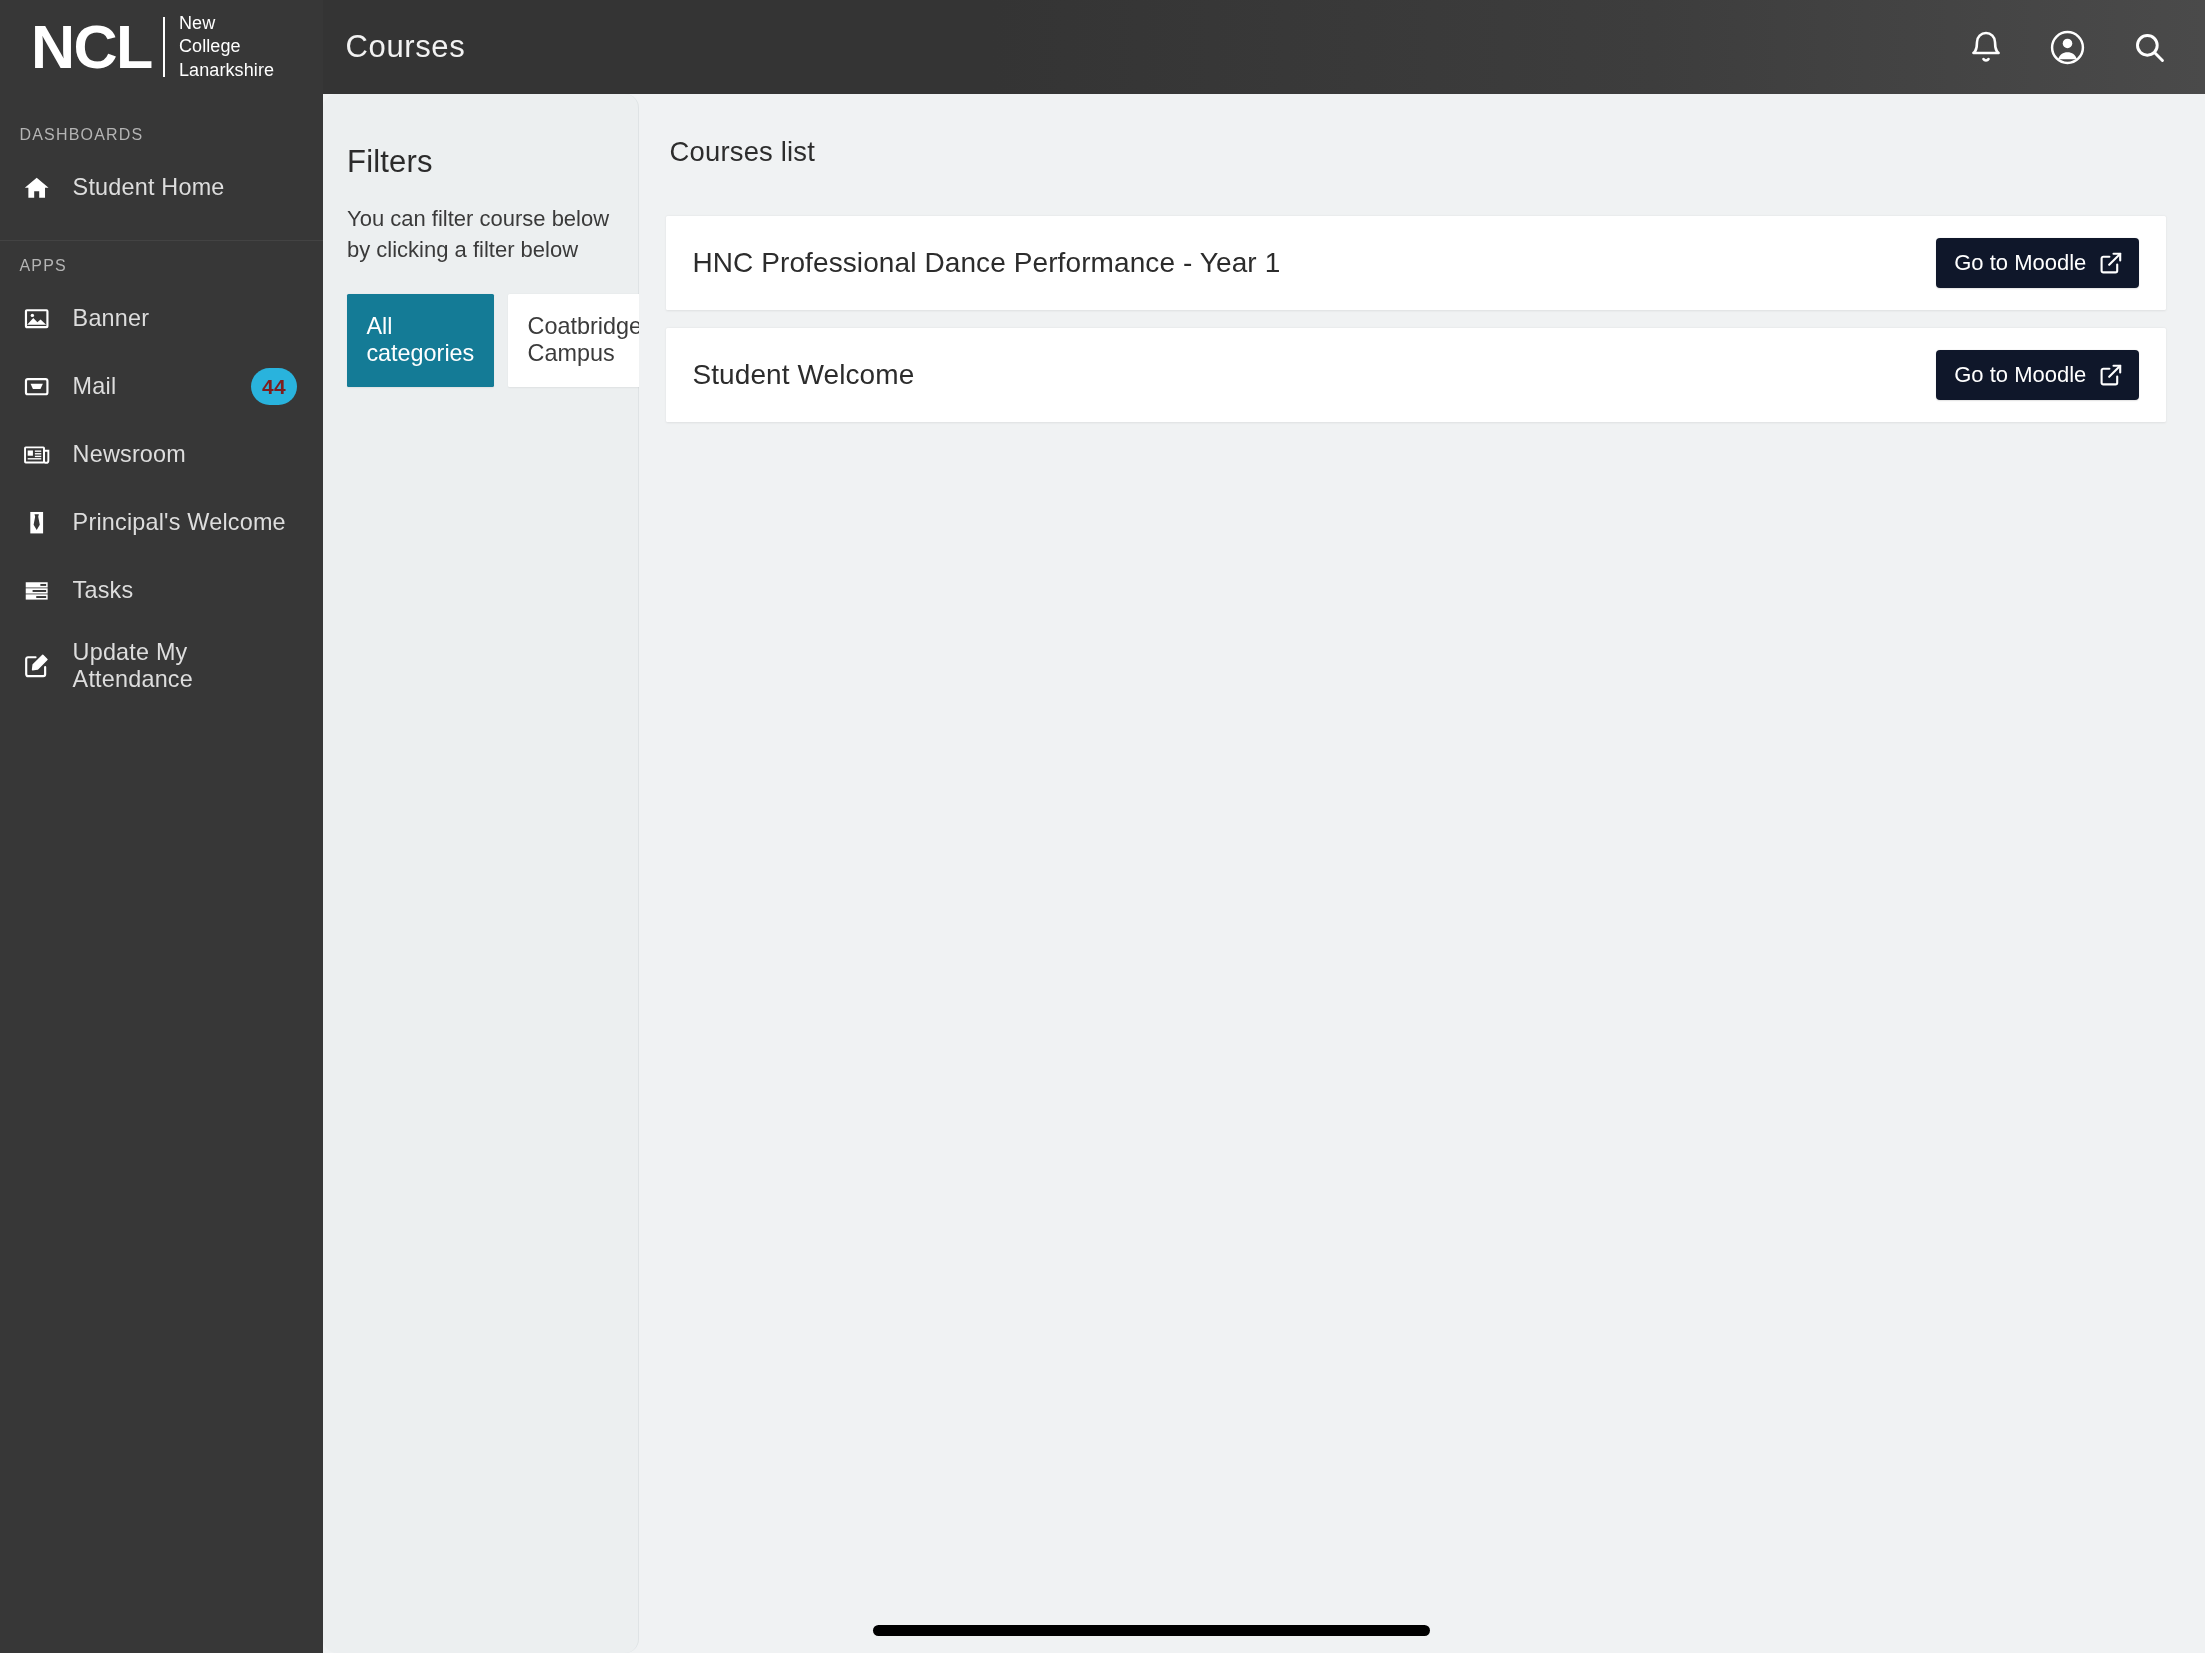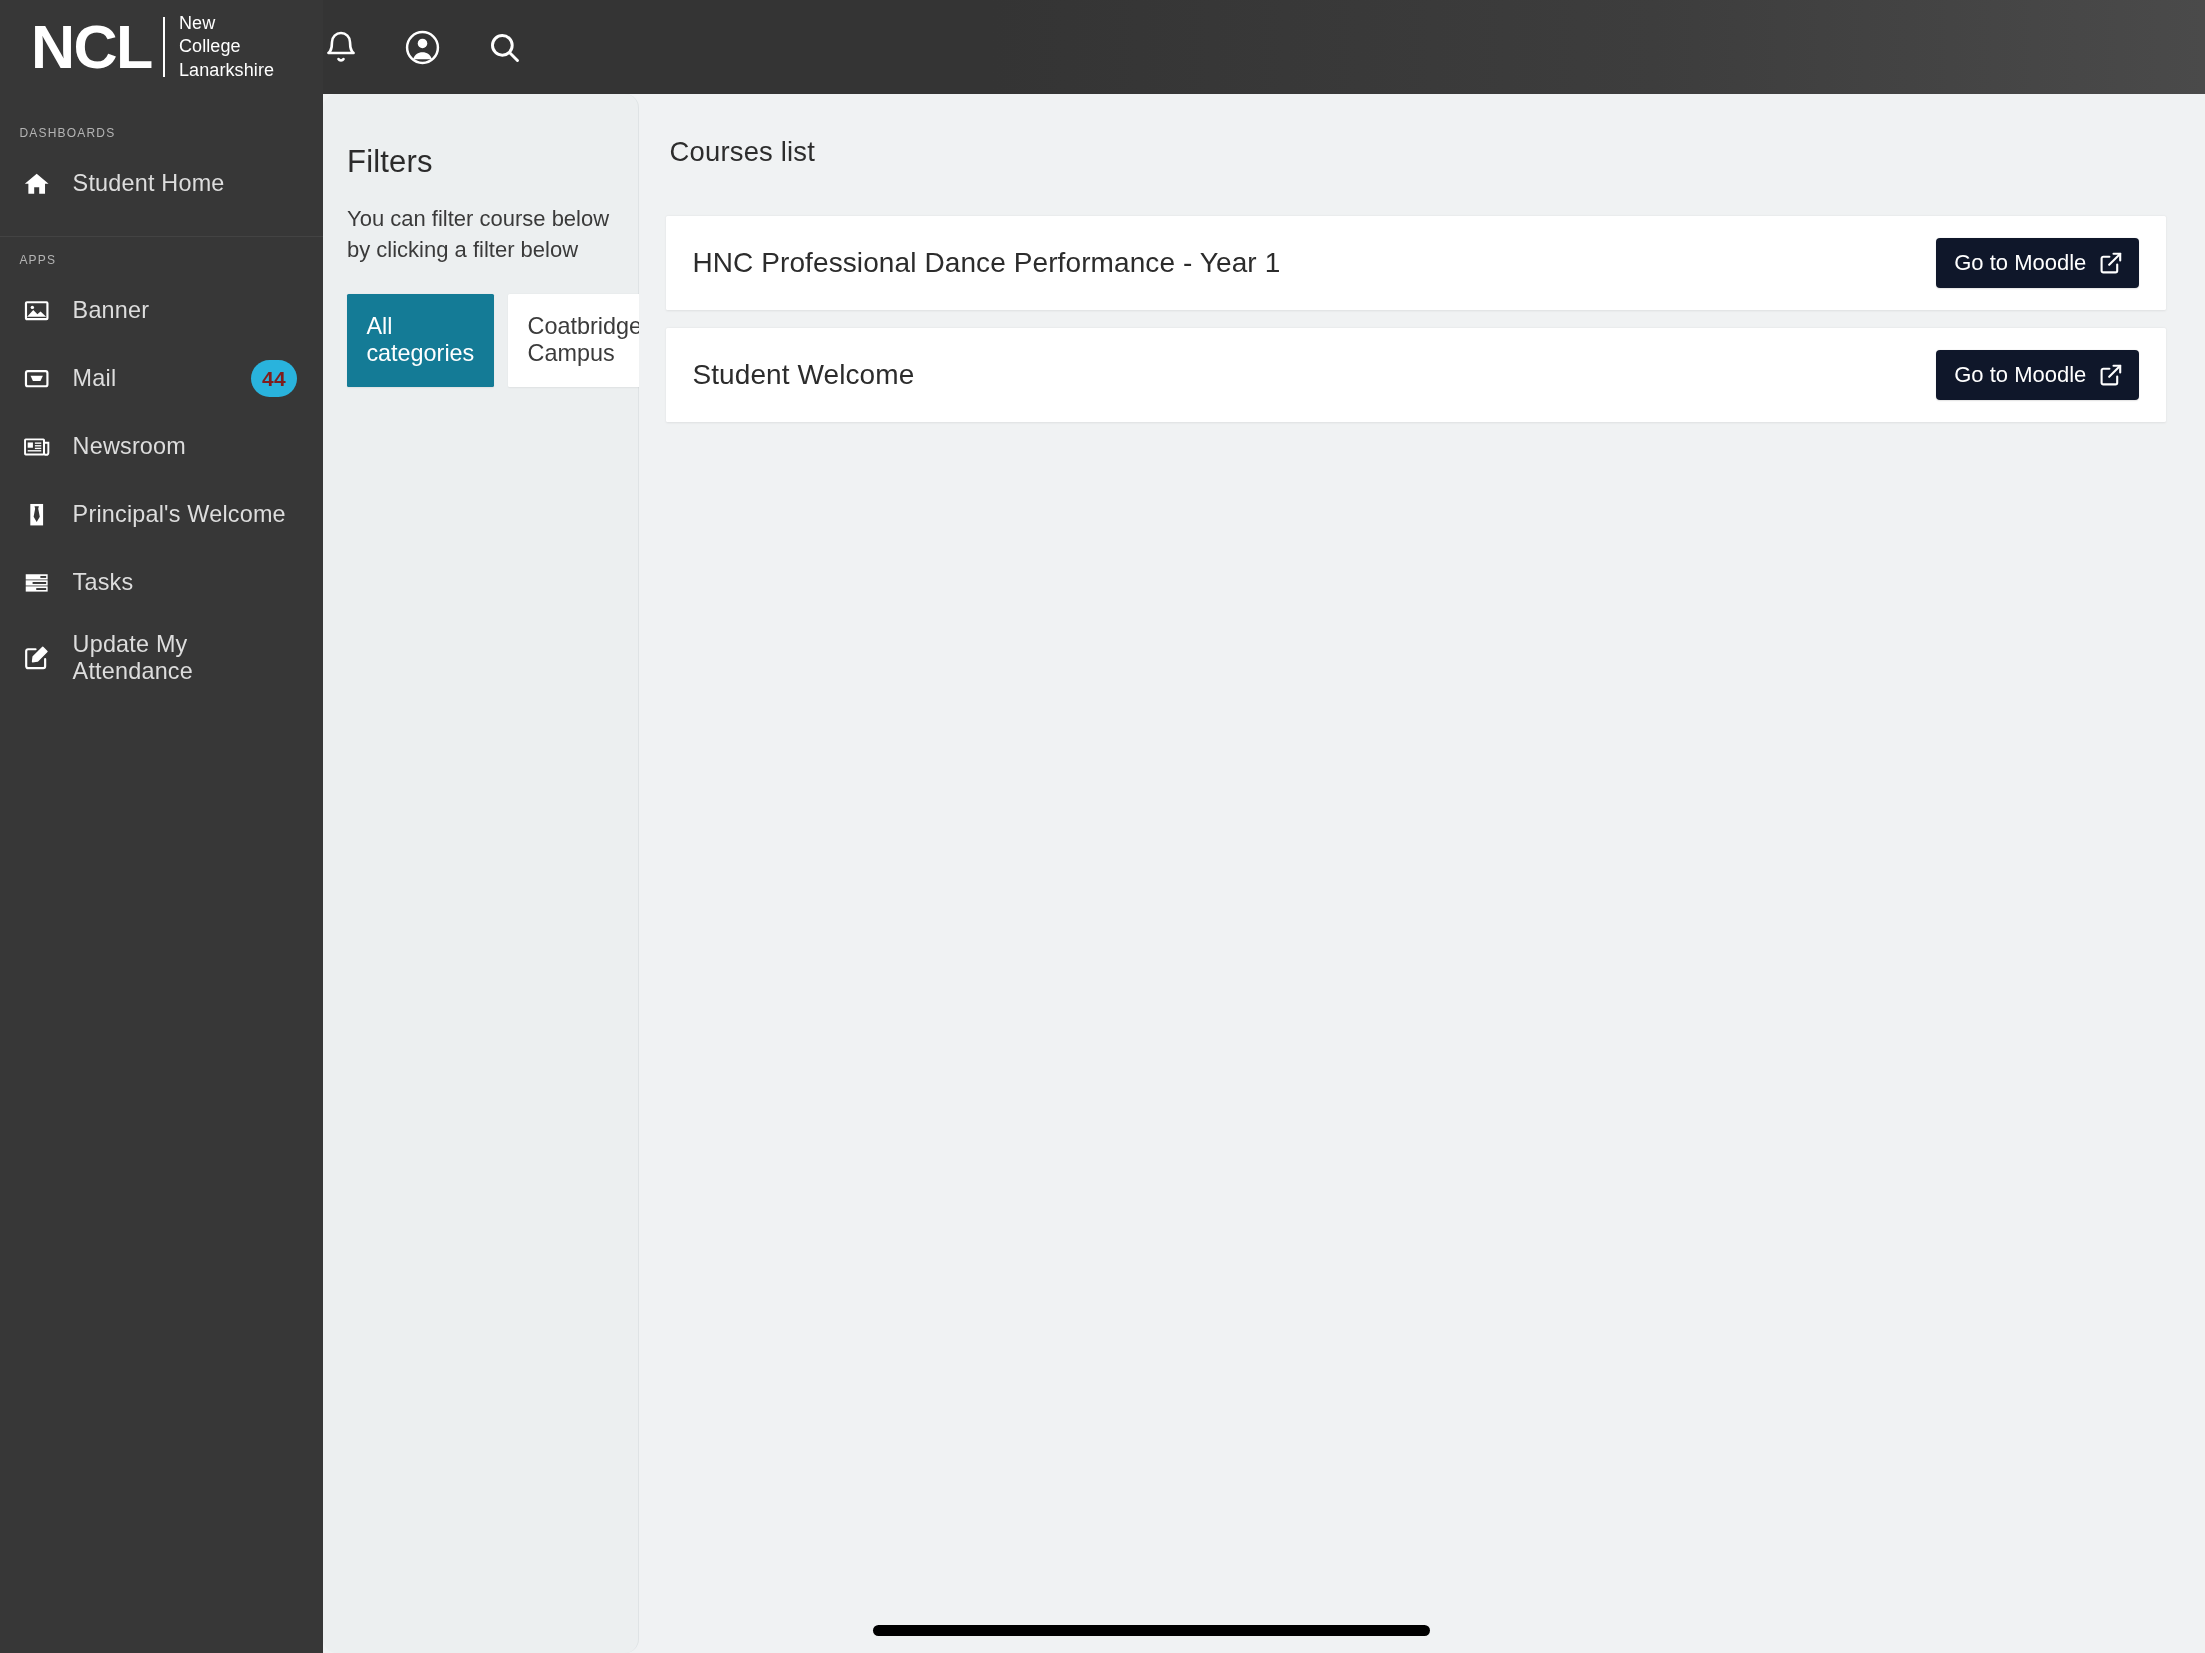--- a/index.html
+++ b/index.html
@@ -46,21 +46,21 @@
   
   .body { flex: 1 1 auto; display: flex; min-height: 0; }
 
   
   .sidebar {
     width: 323px; flex: 0 0 323px;
     background: #373737; color: #d8d8d8;
     padding-top: 21px; position: relative;
   }
   .nav-group-label {
-    color: #b4b4b4; font-size: 12px; letter-spacing: 1.2px;
+    color: #b4b4b4; font-size: 16px; letter-spacing: 1.2px;
     padding: 11.3px 0 9.7px 19.4px;
   }
   .nav-sep { height: 0.8px; background: #434343; margin: 18px 0 4.8px 0; }
   .nav-item {
     display: flex; align-items: center;
     padding: 14.5px 19.4px 14.5px 22.6px; min-height: 68px;
     color: #dddddd; font-size: 23.4px; font-weight: 300;
     letter-spacing: 0.2px; cursor: pointer; position: relative;
   }
   .nav-icon {
@@ -138,20 +138,21 @@
   <div class="topbar">
 
     <div class="brand">
       <div class="logo">
         <span class="logo-ncl">NCL</span>
         <span class="logo-rule"></span>
         <span class="logo-words">New<br>College<br>Lanarkshire</span>
       </div>
     </div>
 
+    <div class="topbar-title">Courses</div>
 
     <div class="topbar-icons">
       <span>
         <svg width="36" height="36" viewBox="0 0 24 24" fill="none" stroke="#ffffff" stroke-width="1.7" stroke-linecap="round" stroke-linejoin="round">
           <path d="M18 8.6a6 6 0 1 0-12 0c0 6.2-2.4 7.4-2.4 7.4h16.8S18 14.8 18 8.6z"></path>
           <path d="M13.7 20a2 2 0 0 1-3.4 0"></path>
         </svg>
       </span>
       <span>
         <svg width="37" height="37" viewBox="0 0 24 24" fill="none" stroke="#ffffff" stroke-width="1.6">

